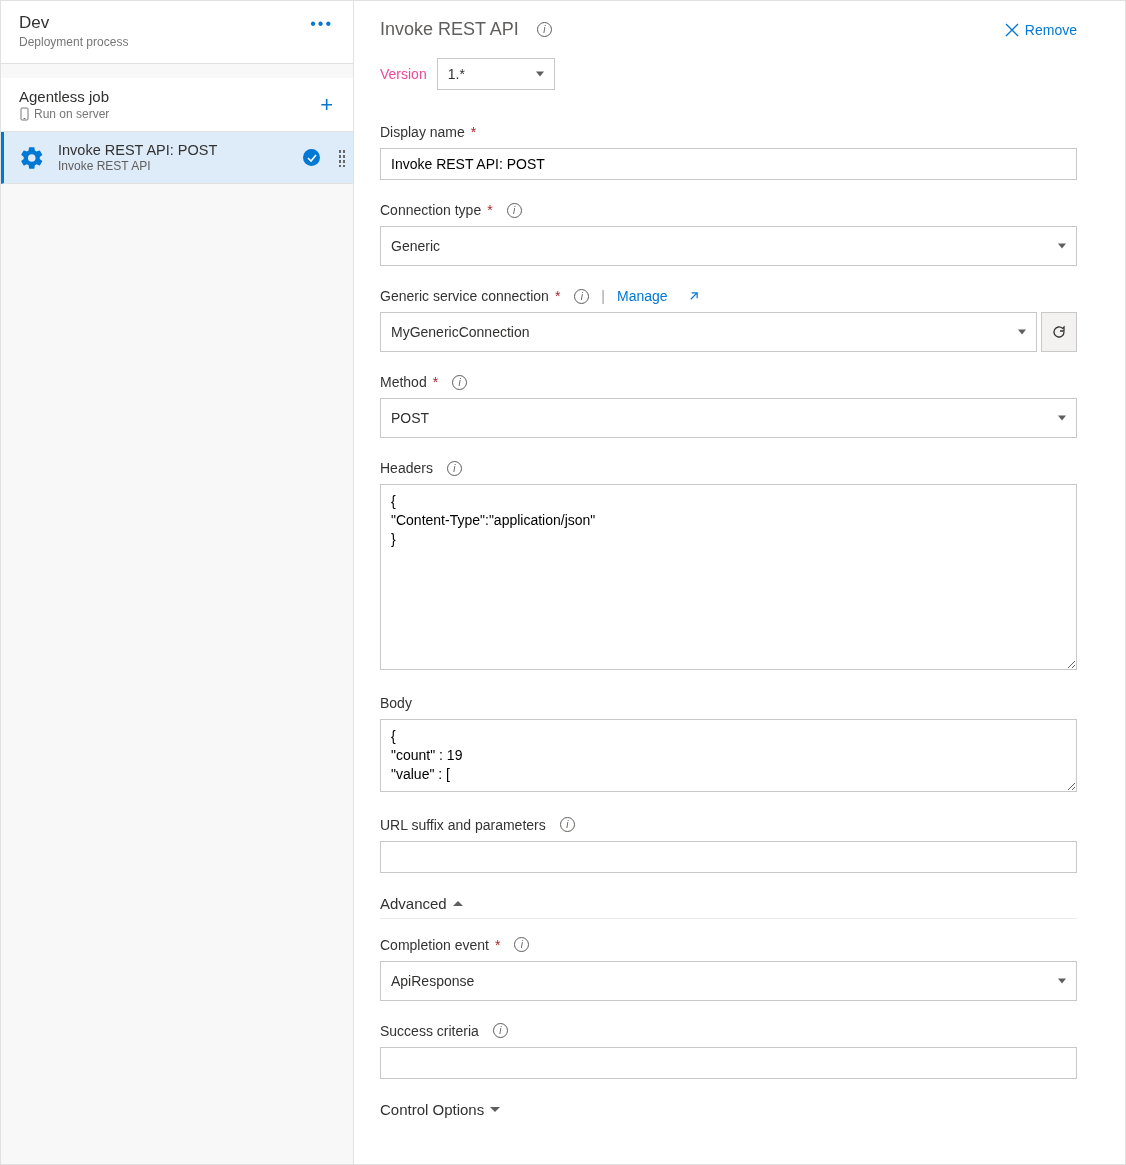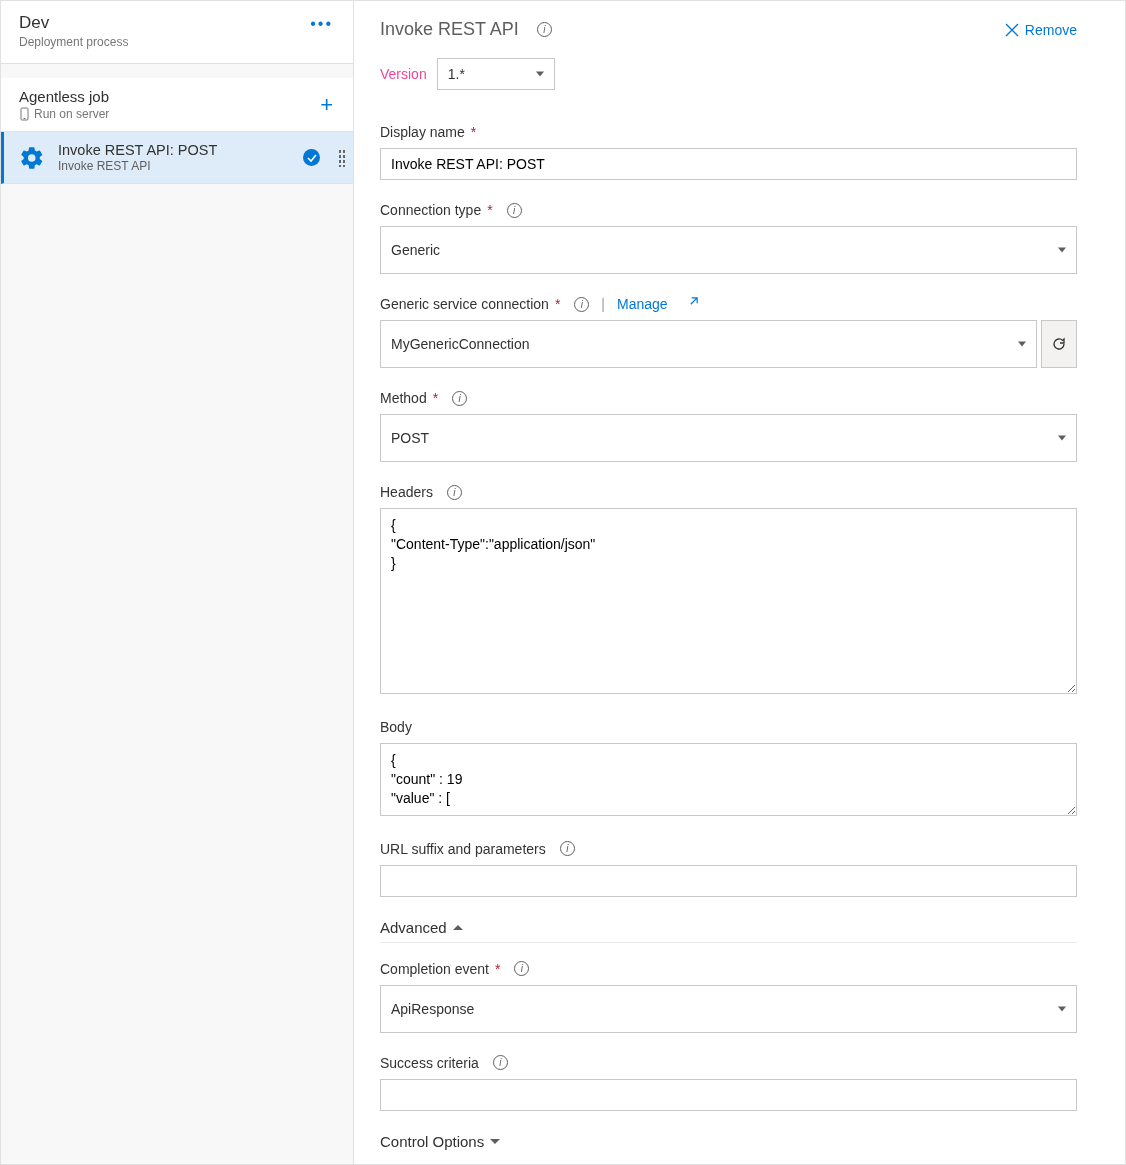--- a/index.html
+++ b/index.html
@@ -102,30 +102,30 @@
   .req { color: #a4262c; }
   .info-ic {
     display: inline-flex; width: 15px; height: 15px; border: 1px solid #605e5c;
     border-radius: 50%; align-items: center; justify-content: center;
     font-size: 10px; color: #605e5c; font-style: italic; margin-left: 8px;
   }
   .txt-input, .select-full, .textarea-f {
     width: 100%; border: 1px solid #c8c8c8; padding: 7px 10px;
     font-size: 14px; font-family: inherit; background: #fff;
   }
-  .select-full { display:flex; align-items:center; position:relative; height:48px; cursor:pointer;}
+  .select-full { display:flex; align-items:center; position:relative; height:40px; cursor:pointer;}
   .textarea-f { resize: both; line-height: 1.35; }
   .service-row { display: flex; gap: 4px; align-items: stretch; }
   .service-row .select-full { flex: 1; }
   .refresh-btn {
     width: 36px; background: #f3f2f1; border: 1px solid #c8c8c8;
     display: flex; align-items: center; justify-content: center; cursor: pointer;
   }
   .divider-pipe { color: #a19f9d; margin: 0 6px; }
-  .manage-link { color: #0078d4; cursor: pointer; display:inline-flex; gap:20px;}
+  .manage-link { color: #0078d4; cursor: pointer; display:inline-flex; align-items:center; gap:20px;}
   .section-head {
     font-size: 15px; font-weight: 400; margin: 8px 0 4px 0;
     display: flex; align-items: center; gap: 6px; cursor: pointer;
     border-bottom: 1px solid #eaeaea; padding-bottom: 6px;
   }
   .section-head.no-border { border-bottom: none; }
   .chev { display:inline-block; border-left:5px solid transparent; border-right:5px solid transparent;}
   .chev.up { border-bottom:5px solid #605e5c;}
   .chev.dn { border-top:5px solid #605e5c;}
   svg { display:block; }

